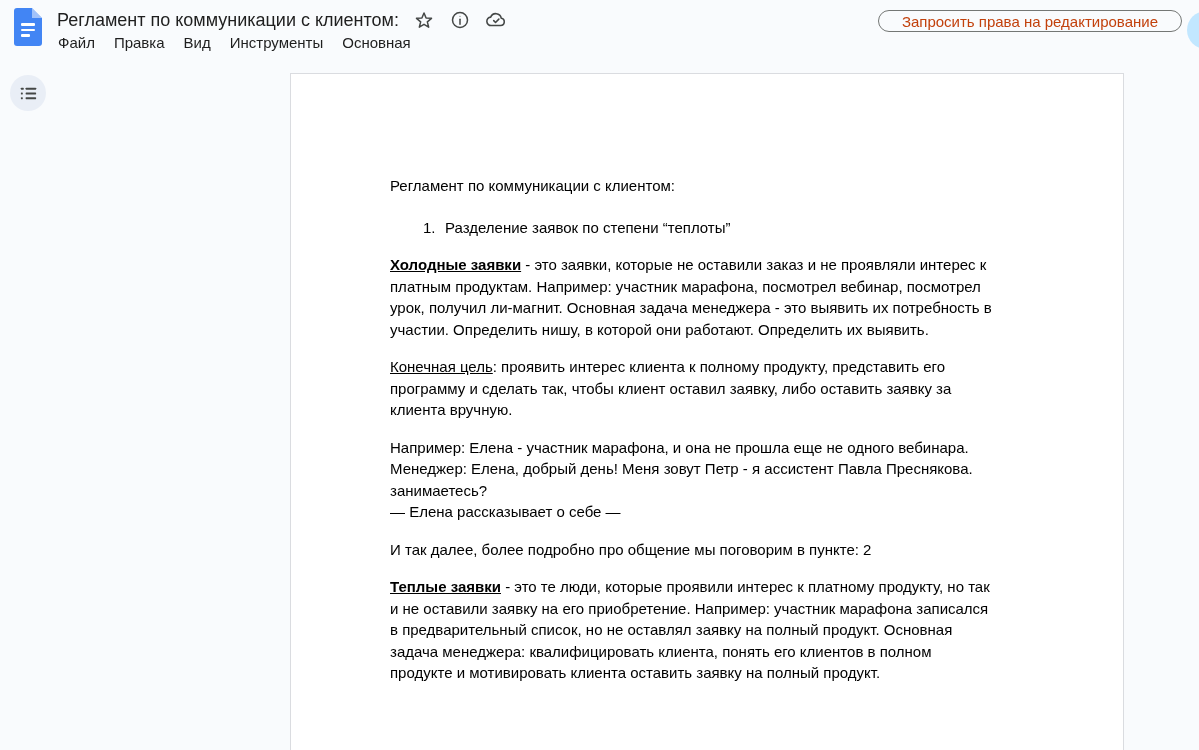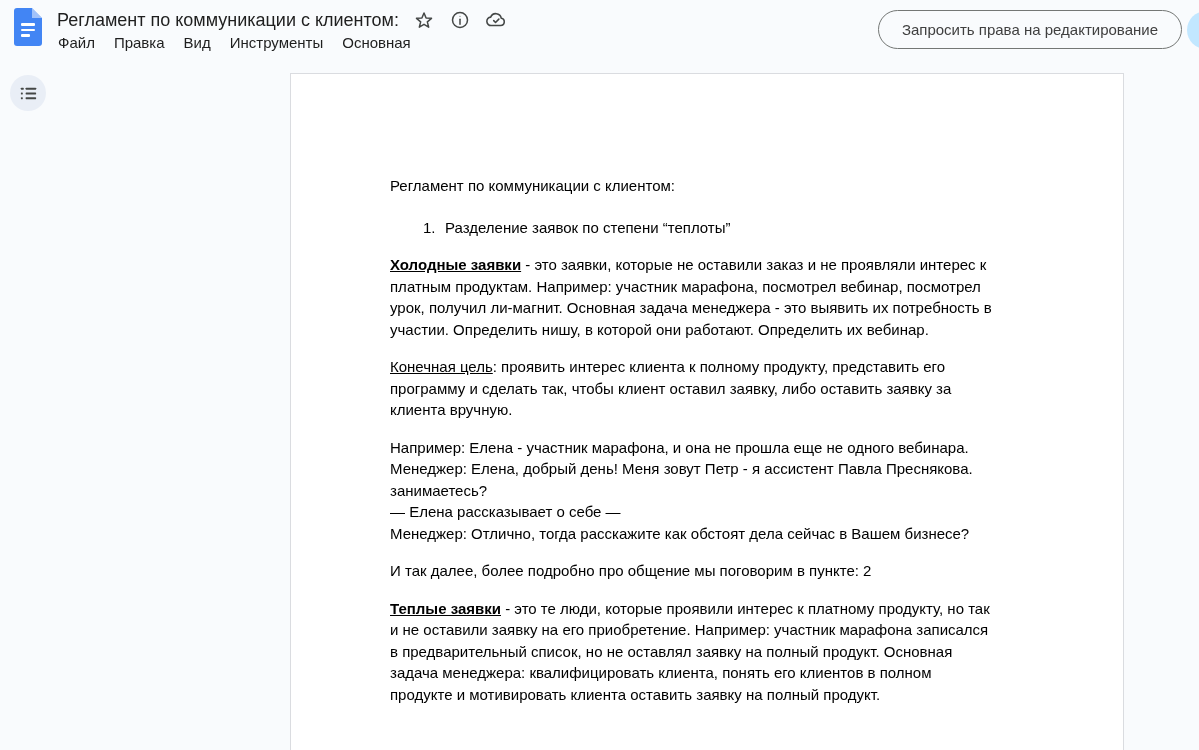--- a/index.html
+++ b/index.html
@@ -29,23 +29,23 @@
 
   .title-row { position:absolute; left:57px; top:9px; display:flex; align-items:center; gap:14px; }
   .doc-title { font-size:18px; color:#1f1f1f; white-space:nowrap; }
   .title-icon { width:22px; height:22px; display:flex; align-items:center; justify-content:center; cursor:pointer; }
   .title-icon svg { display:block; }
 
   .menubar { position:absolute; left:57px; top:33px; display:flex; gap:17px; }
   .menu-item { font-size:15px; color:#1f1f1f; padding:1px 1px; cursor:pointer; border-radius:4px; white-space:nowrap; }
 
   .request-edit-btn {
-    position:absolute; top:10px; right:17px; height:39px;
+    position:absolute; top:10px; right:17px; height:22px;
     border:1px solid #747775; border-radius:20px;
-    background:transparent; color:#404040;
+    background:transparent; color:#c2410c;
     font-family:"Liberation Sans", sans-serif;
     font-size:15px; font-weight:500;
     padding:0 23px; white-space:nowrap; cursor:pointer;
   }
   .avatar-sliver {
     position:absolute; top:11px; right:-26px;
     width:38px; height:38px; border-radius:50%;
     background:#c2e7ff;
   }
 
@@ -143,33 +143,32 @@
         <div class="line"><span>Регламент по коммуникации с клиентом:</span></div>
       </div>
       <div class="block li">
         <span class="li-num">1.</span>
         <div class="line"><span>Разделение заявок по степени “теплоты”</span></div>
       </div>
       <div class="block p">
         <div class="line"><span class="run-b run-u">Холодные заявки</span><span> - это заявки, которые не оставили заказ и не проявляли интерес к</span></div>
         <div class="line"><span>платным продуктам. Например: участник марафона, посмотрел вебинар, посмотрел</span></div>
         <div class="line"><span>урок, получил ли-магнит. Основная задача менеджера - это выявить их потребность в</span></div>
-        <div class="line"><span>участии. Определить нишу, в которой они работают. Определить их вебинар.</span></div>
+        <div class="line"><span>участии. Определить нишу, в которой они работают. Определить их выявить.</span></div>
       </div>
       <div class="block p">
         <div class="line"><span class="run-u">Конечная цель</span><span>: проявить интерес клиента к полному продукту, представить его</span></div>
         <div class="line"><span>программу и сделать так, чтобы клиент оставил заявку, либо оставить заявку за</span></div>
         <div class="line"><span>клиента вручную.</span></div>
       </div>
       <div class="block p">
         <div class="line"><span>Например: Елена - участник марафона, и она не прошла еще не одного вебинара.</span></div>
         <div class="line"><span>Менеджер: Елена, добрый день! Меня зовут Петр - я ассистент Павла Преснякова.</span></div>
         <div class="line"><span>занимаетесь?</span></div>
         <div class="line"><span>— Елена рассказывает о себе —</span></div>
-        <div class="line"><span>Менеджер: Отлично, тогда расскажите как обстоят дела сейчас в Вашем бизнесе?</span></div>
       </div>
       <div class="block p">
         <div class="line"><span>И так далее, более подробно про общение мы поговорим в пункте: 2</span></div>
       </div>
       <div class="block p">
         <div class="line"><span class="run-b run-u">Теплые заявки</span><span> - это те люди, которые проявили интерес к платному продукту, но так</span></div>
         <div class="line"><span>и не оставили заявку на его приобретение. Например: участник марафона записался</span></div>
         <div class="line"><span>в предварительный список, но не оставлял заявку на полный продукт. Основная</span></div>
         <div class="line"><span>задача менеджера: квалифицировать клиента, понять его клиентов в полном</span></div>
         <div class="line"><span>продукте и мотивировать клиента оставить заявку на полный продукт.</span></div>

